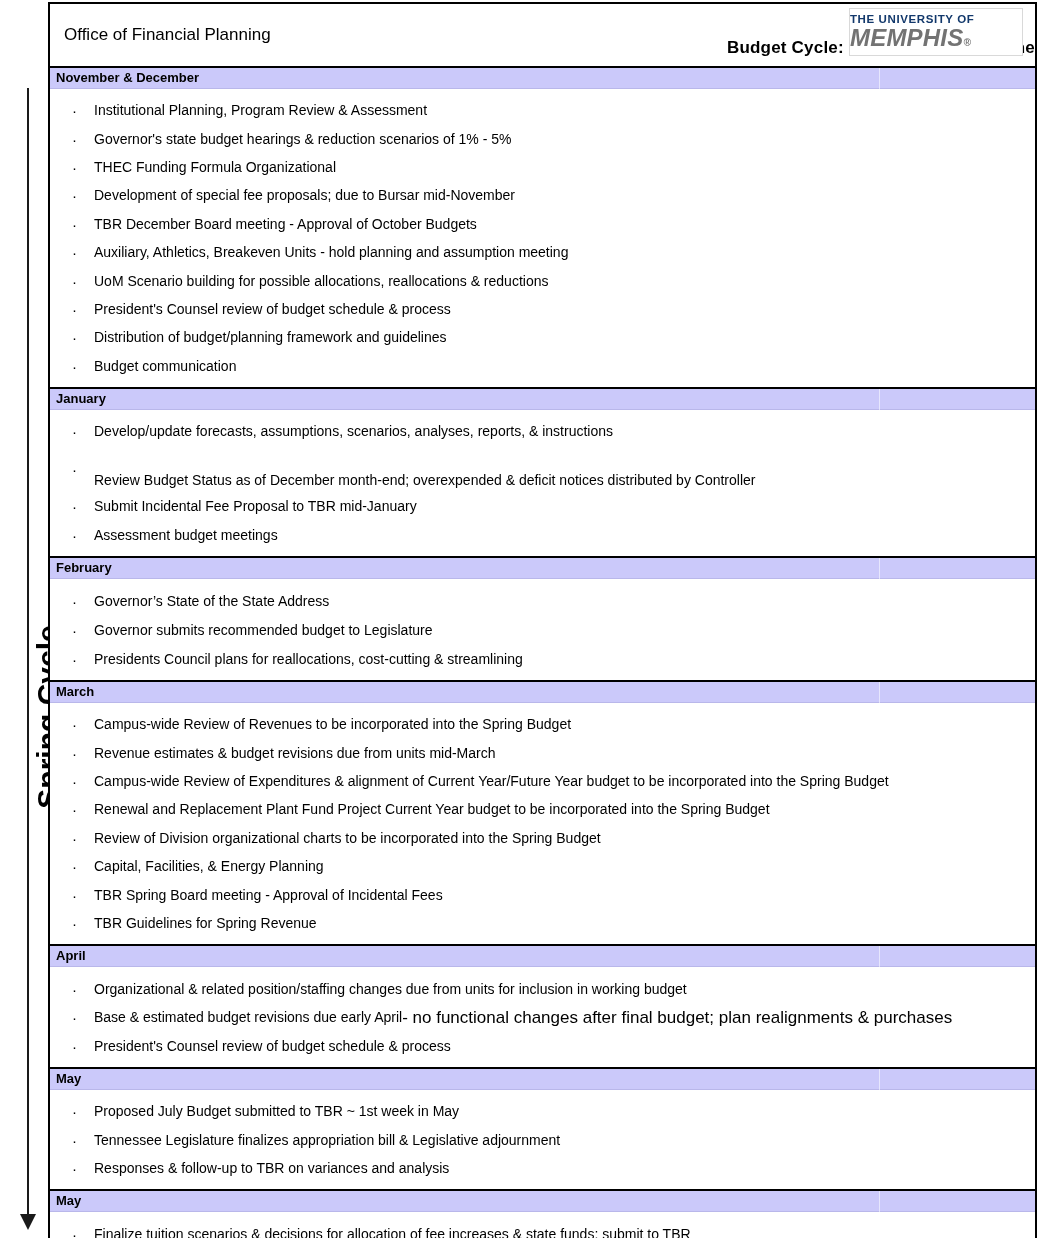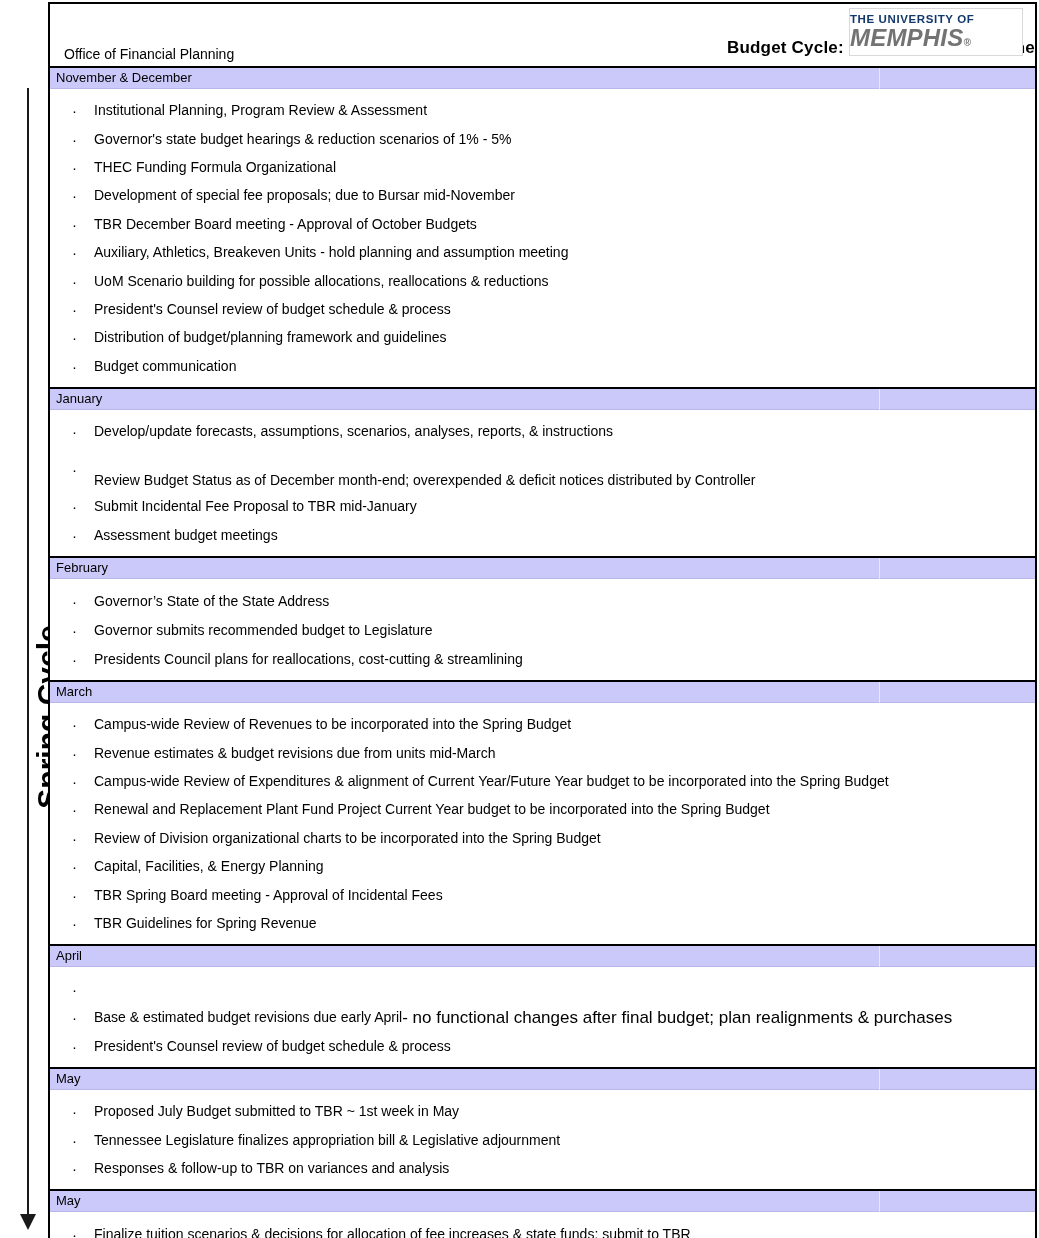--- a/index.html
+++ b/index.html
@@ -71,22 +71,22 @@
   
   #banner {
     position: relative;
     height: 64px;
     border-bottom: 2px solid #000000;
     box-sizing: border-box;
   }
   #office-label {
     position: absolute;
     left: 14px;
-    top: 43px;
-    font-size: 14px;
+    top: 22px;
+    font-size: 17px;
     line-height: 1;
     white-space: nowrap;
   }
   #sheet-title {
     position: absolute;
     left: 0;
     right: 0;
     top: 34px;
     text-align: right;
     font-size: 17px;
@@ -132,21 +132,21 @@
     height: 21px;
     position: relative;
     border-bottom: 1px solid #b9b7ea;
     box-sizing: border-box;
   }
   .month-head .mh-text {
     position: absolute;
     left: 6px;
     top: 3px;
     font-size: 13px;
-    font-weight: normal;
+    font-weight: bold;
     line-height: 1;
     white-space: nowrap;
   }
   
   .month-head .seam {
     position: absolute;
     right: 155px;
     top: 0;
     bottom: -1px;
     width: 1px;
@@ -352,20 +352,21 @@
       </div>
       <div class="month-block">
         <div class="month-head">
           <span class="mh-text">April</span>
           <span class="seam"></span>
         </div>
         <div class="pad-top"></div>
         <ul class="items apr">
           <li class="item">
             <span class="bullet">·</span>
+            <span>Organizational &amp; related position/staffing changes due from units for inclusion in working budget</span>
           </li>
           <li class="item">
             <span class="bullet">·</span>
             <span>Base &amp; estimated budget revisions due  early April </span>
             <span class="small">- no functional changes after final budget; plan realignments &amp; purchases</span>
           </li>
           <li class="item">
             <span class="bullet">·</span>
             <span>President's Counsel review of budget schedule &amp; process</span>
           </li>

